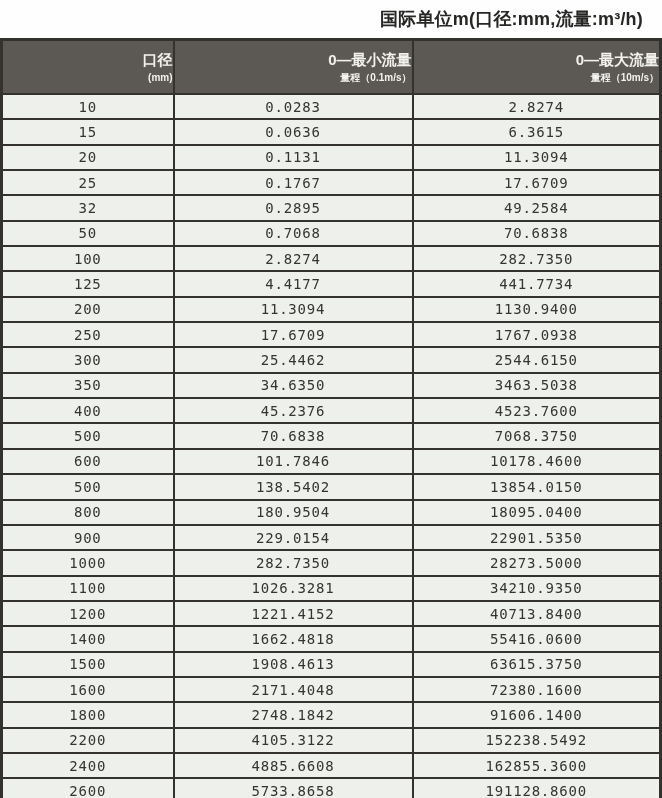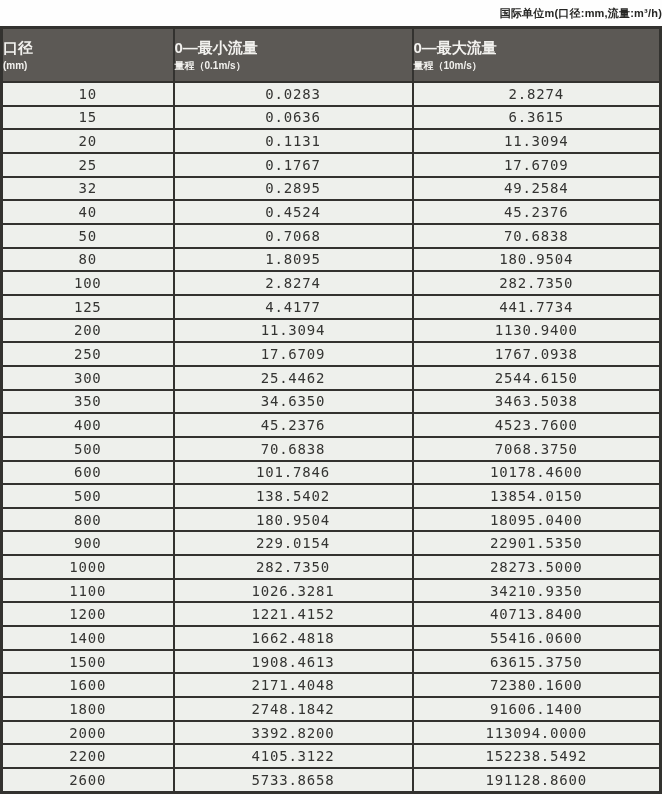--- a/index.html
+++ b/index.html
@@ -12,41 +12,41 @@
     --cell-text:#343432;
   }
   html,body{margin:0;padding:0;}
   body{
     width:662px;height:798px;
     background:var(--page-bg);
     font-family:"Liberation Sans", sans-serif;
     overflow:hidden;
   }
   .title-bar{
-    height:26px;
+    height:38px;
     display:flex;align-items:center;justify-content:flex-end;
-    padding-right:0;box-sizing:border-box;
-    font-size:11px;font-weight:bold;color:var(--title-text);
+    padding-right:19px;box-sizing:border-box;
+    font-size:18px;font-weight:bold;color:var(--title-text);
     letter-spacing:0.2px;
   }
   table.flow-table{
     width:662px;height:768px;
     border-collapse:collapse;table-layout:fixed;
     background:var(--row-bg);
     border:3px solid var(--border);
     box-sizing:border-box;
   }
   table.flow-table col.c1{width:172px;}
   table.flow-table col.c2{width:239px;}
   table.flow-table th{
     background:var(--header-bg);
     color:var(--header-text);
     font-size:15px;font-weight:bold;
     height:52px;
-    text-align:left;vertical-align:middle;
+    text-align:right;vertical-align:middle;
     border:2px solid var(--border);
     padding:0;line-height:1.45;
   }
   table.flow-table th .h-line2{
     font-weight:bold;font-size:10px;
   }
   table.flow-table td{
     border:2px solid var(--border);
     text-align:center;vertical-align:middle;
     font-family:"DejaVu Sans Mono","Liberation Mono",monospace;
@@ -103,35 +103,25 @@
         <td>25</td>
         <td>0.1767</td>
         <td>17.6709</td>
       </tr>
       <tr>
         <td>32</td>
         <td>0.2895</td>
         <td>49.2584</td>
       </tr>
       <tr>
-        <td>40</td>
-        <td>0.4524</td>
-        <td>45.2376</td>
-      </tr>
-      <tr>
         <td>50</td>
         <td>0.7068</td>
         <td>70.6838</td>
       </tr>
       <tr>
-        <td>80</td>
-        <td>1.8095</td>
-        <td>180.9504</td>
-      </tr>
-      <tr>
         <td>100</td>
         <td>2.8274</td>
         <td>282.7350</td>
       </tr>
       <tr>
         <td>125</td>
         <td>4.4177</td>
         <td>441.7734</td>
       </tr>
       <tr>
@@ -213,28 +203,28 @@
         <td>1600</td>
         <td>2171.4048</td>
         <td>72380.1600</td>
       </tr>
       <tr>
         <td>1800</td>
         <td>2748.1842</td>
         <td>91606.1400</td>
       </tr>
       <tr>
-        <td>2000</td>
-        <td>3392.8200</td>
-        <td>113094.0000</td>
-      </tr>
-      <tr>
         <td>2200</td>
         <td>4105.3122</td>
         <td>152238.5492</td>
+      </tr>
+      <tr>
+        <td>2400</td>
+        <td>4885.6608</td>
+        <td>162855.3600</td>
       </tr>
       <tr>
         <td>2600</td>
         <td>5733.8658</td>
         <td>191128.8600</td>
       </tr>
     </tbody>
 </table>
 
 </body></html>

